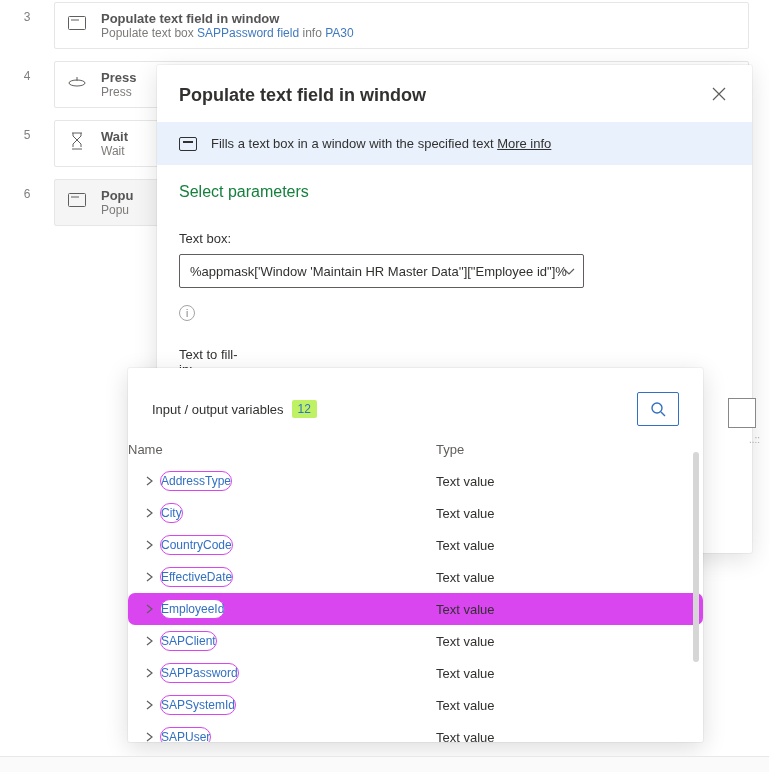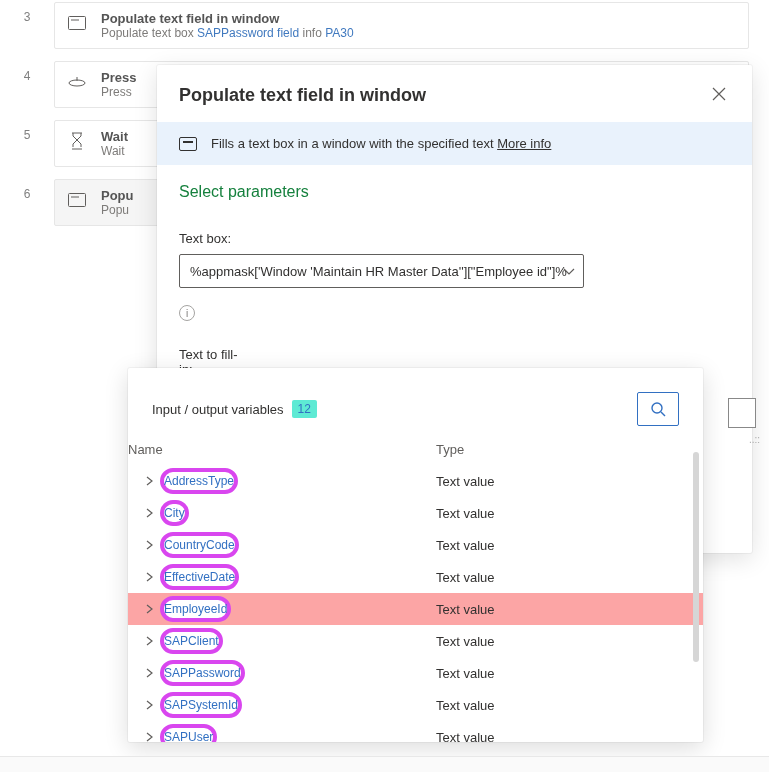--- a/index.html
+++ b/index.html
@@ -255,21 +255,21 @@
       padding: 24px 24px 16px 24px;
     }
     .vh-left {
       display: flex;
       align-items: center;
       gap: 8px;
       color: #323130;
       font-size: 13px;
     }
     .count-badge {
-      background: #5eead4;
+      background: #bef264;
       color: #3270c2;
       font-size: 12px;
       padding: 2px 6px;
       border-radius: 2px;
     }
     .search-btn {
       width: 42px;
       height: 34px;
       border: 1px solid #3270c2;
       border-radius: 2px;
@@ -296,41 +296,42 @@
     .var-rows {
       overflow-y: hidden;
     }
     .var-row {
       display: flex;
       align-items: center;
       height: 32px;
       padding-right: 14px;
     }
     .var-row.sel {
-      background: #fca5a5;
+      background: #d946ef;
+      border-radius: 7px;
     }
     .arrow-cell {
       width: 32px;
       display: flex;
       justify-content: flex-end;
       color: #605e5c;
       cursor: pointer;
       padding-right: 6px;
     }
     .name-cell {
       width: 276px;
     }
     .type-cell {
       flex: 1;
       color: #323130;
     }
     .pill {
       display: inline-block;
       background: #fff;
-      border: 4px solid #d946ef;
+      border: 1px solid #d946ef;
       color: #3270c2;
       padding: 2px 0;
       border-radius: 14px;
       font-size: 12px;
       cursor: pointer;
     }
 
     
     .vscroll {
       position: absolute;

